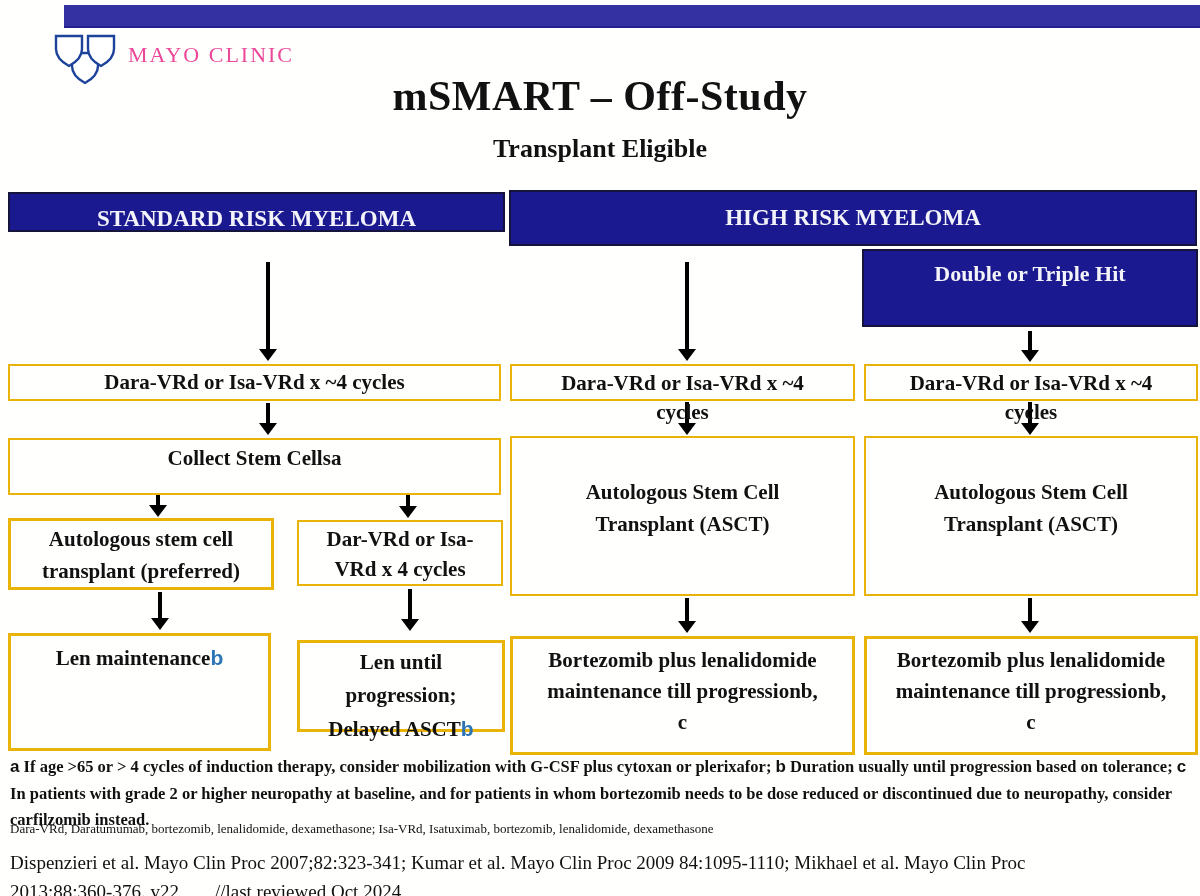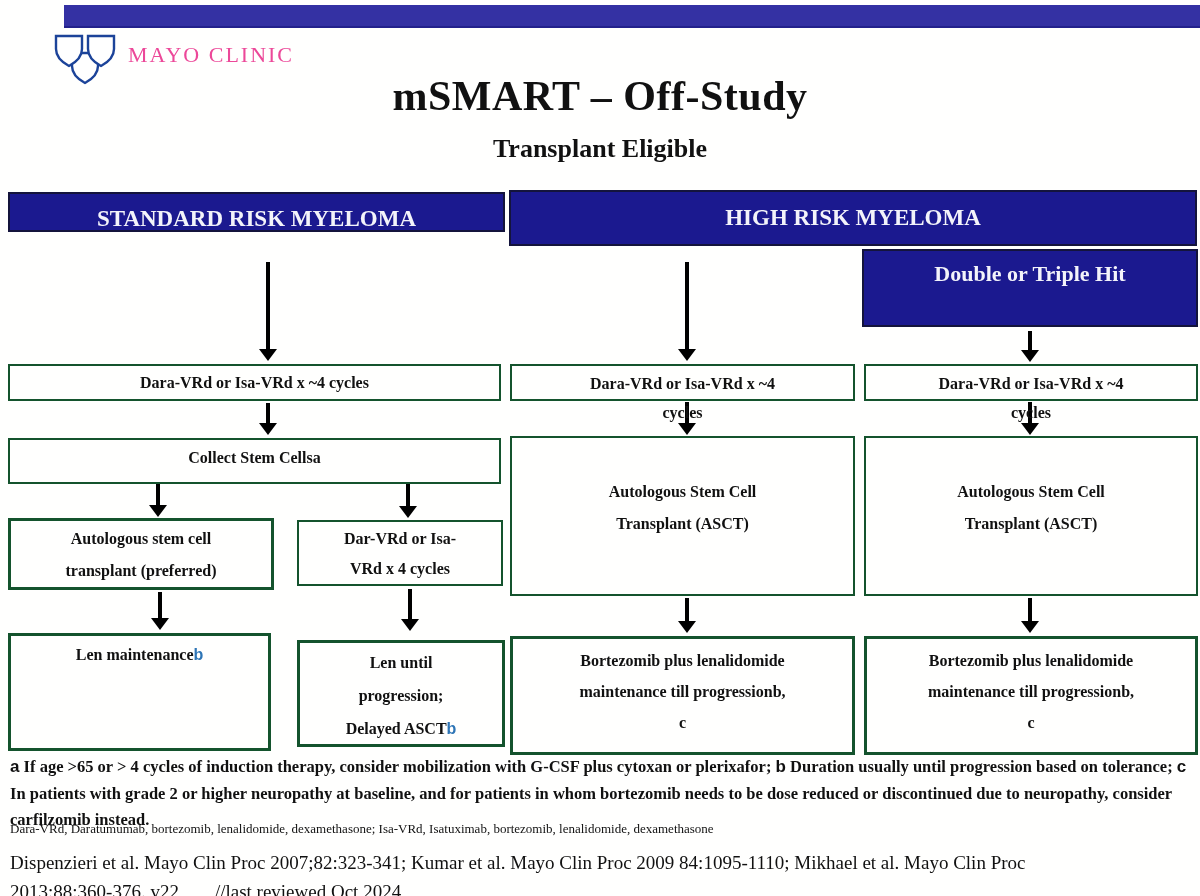--- a/index.html
+++ b/index.html
@@ -17,34 +17,34 @@
   
   #title{left:0;top:72px;width:1200px;text-align:center;font-size:42px;font-weight:bold;letter-spacing:.5px;}
   #subtitle{left:0;top:134px;width:1200px;text-align:center;font-size:26px;font-weight:bold;}
   
   .hdrbox{background:var(--headerbox,#1B198F);border:2px solid #14143c;color:#f3f3fa;
     font-weight:bold;font-size:23px;text-align:center;box-sizing:border-box;}
   #hdr-std{left:8px;top:192px;width:497px;height:40px;line-height:49px;}
   #hdr-high{left:509px;top:190px;width:688px;height:56px;line-height:52px;}
   #hdr-dt{left:862px;top:249px;width:336px;height:78px;font-size:22px;padding-top:10px;}
   
-  .fbox{background:#fffffe;border:2px solid #14532d;box-sizing:border-box;text-align:center;
-    font-weight:bold;font-size:16px;color:#111;overflow:visible;}
+  .fbox{background:#fffffe;border:2px solid #eab308;box-sizing:border-box;text-align:center;
+    font-weight:bold;font-size:21px;color:#111;overflow:visible;}
   .fbox .ln{display:block;}
   #bx-ind-std{left:8px;top:364px;width:493px;height:37px;line-height:33px;}
   #bx-ind-high{left:510px;top:364px;width:345px;height:37px;line-height:29px;padding-top:3px;}
   #bx-ind-dt{left:864px;top:364px;width:334px;height:37px;line-height:29px;padding-top:3px;}
-  #bx-collect{left:8px;top:438px;width:493px;height:46px;line-height:36px;}
+  #bx-collect{left:8px;top:438px;width:493px;height:57px;line-height:36px;}
   #bx-asct-high,#bx-asct-dt{padding-top:38px;line-height:32px;}
   #bx-asct-high{left:510px;top:436px;width:345px;height:160px;}
   #bx-asct-dt{left:864px;top:436px;width:334px;height:160px;}
   #bx-asct-pref{left:8px;top:518px;width:266px;height:72px;border-width:3px;line-height:32px;padding-top:2px;}
   #bx-darvrd{left:297px;top:520px;width:206px;height:66px;border-width:2px;line-height:30px;padding-top:2px;}
   #bx-lenmaint{left:8px;top:633px;width:263px;height:118px;border-width:3px;padding-top:10px;}
-  #bx-lenuntil{left:297px;top:640px;width:208px;height:107px;border-width:3px;line-height:33px;padding-top:3px;}
+  #bx-lenuntil{left:297px;top:640px;width:208px;height:92px;border-width:3px;line-height:33px;padding-top:3px;}
   #bx-bort-high{left:510px;top:636px;width:345px;height:119px;border-width:3px;line-height:31px;padding-top:6px;}
   #bx-bort-dt{left:864px;top:636px;width:334px;height:119px;border-width:3px;line-height:31px;padding-top:6px;}
   .mk-blue{color:var(--marker,#2E75B6);font-family:"Liberation Sans","DejaVu Sans",sans-serif;}
   
   .arrow{position:absolute;width:18px;z-index:1;}
   .arrow .shaft{position:absolute;left:50%;transform:translateX(-50%);top:0;bottom:11px;width:4px;background:#000;}
   .arrow .head{position:absolute;bottom:0;left:50%;transform:translateX(-50%);width:0;height:0;
     border-left:9px solid transparent;border-right:9px solid transparent;border-top:12px solid #000;}
   .fbox,.hdrbox{z-index:2;}
   .overflow-line{position:relative;z-index:3;}

